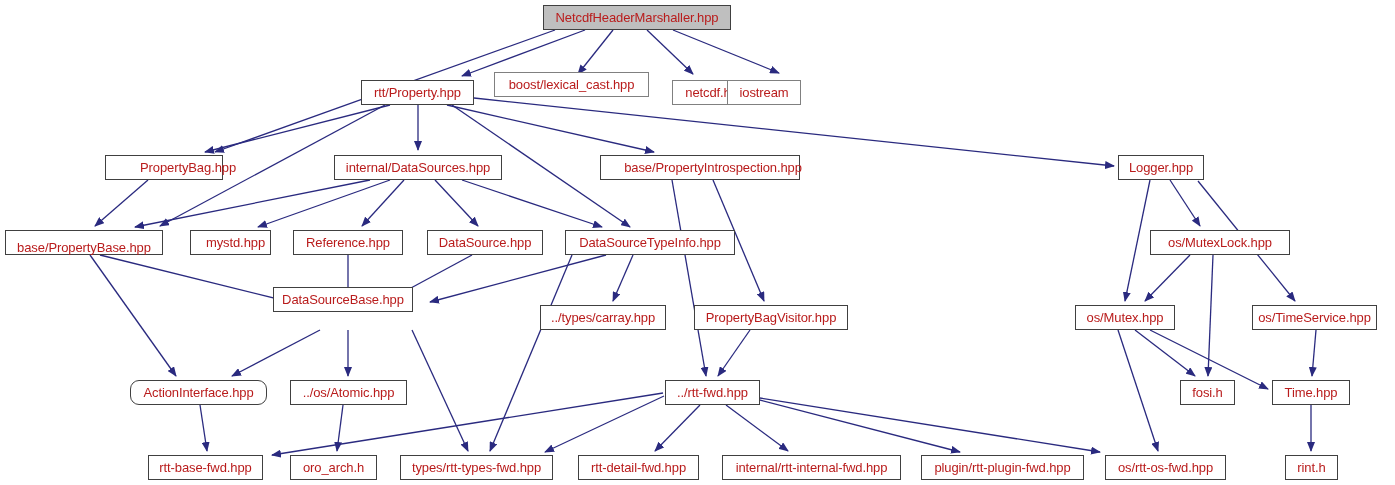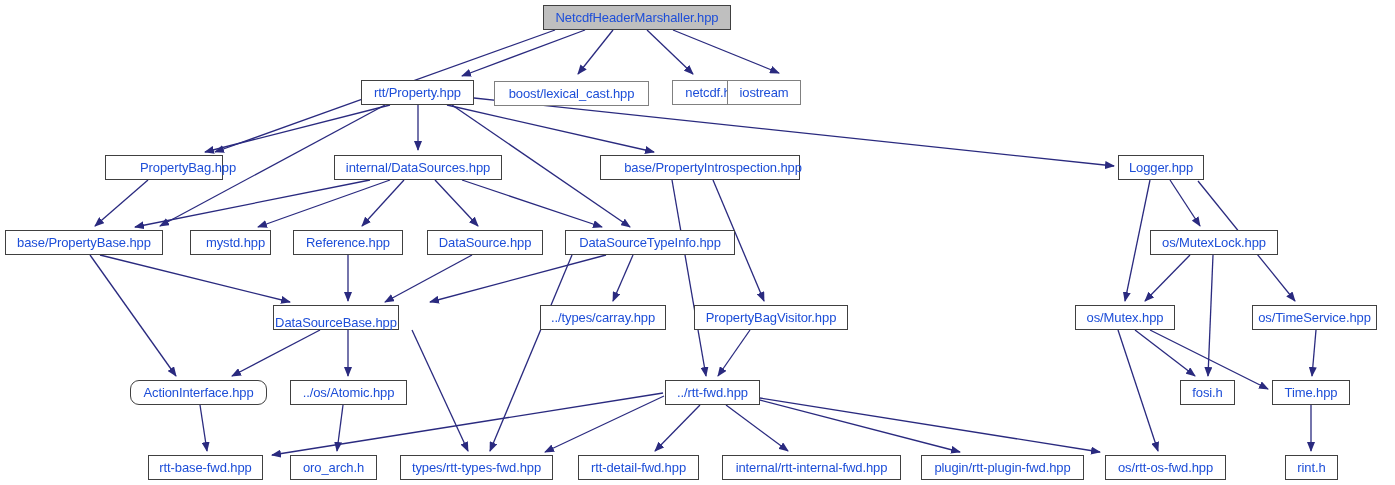--- a/index.html
+++ b/index.html
@@ -25,21 +25,21 @@
     position: absolute;
     box-sizing: border-box;
     display: flex;
     align-items: center;
     justify-content: center;
     height: 25px;
     background: #ffffff;
     border: 1px solid #808080;
     font-size: 13px;
     line-height: 1;
-    color: #1d4ed8;
+    color: #b91c1c;
     white-space: nowrap;
     letter-spacing: -0.1px;
   }
   .node.solid {
     border: 1px solid #404040;
   }
   .node.root {
     background: #bfbfbf;
     border: 1px solid #404040;
   }
@@ -108,60 +108,60 @@
         <path d="M 1311,405 L 1311,451" stroke="#2a2a7f" stroke-width="1.3" fill="none" marker-end="url(#arrowhead)"></path>
       </g>
   </svg>
   <div id="nodes">
       <div class="node root" style="left: 543px; top: 5px; width: 188px;">
         <span class="node-label">NetcdfHeaderMarshaller.hpp</span>
       </div>
       <div class="node solid" style="left: 361px; top: 80px; width: 113px;">
         <span class="node-label">rtt/Property.hpp</span>
       </div>
-      <div class="node weak" style="left: 494px; top: 81px; width: 155px;">
+      <div class="node weak" style="left: 494px; top: 72px; width: 155px;">
         <span class="node-label">boost/lexical_cast.hpp</span>
       </div>
       <div class="node weak" style="left: 672px; top: 80px; width: 72px;">
         <span class="node-label">netcdf.h</span>
       </div>
       <div class="node weak" style="left: 727px; top: 80px; width: 74px;">
         <span class="node-label">iostream</span>
       </div>
       <div class="node solid" style="left: 105px; top: 155px; width: 118px; padding-left: 48px;">
         <span class="node-label">PropertyBag.hpp</span>
       </div>
       <div class="node solid" style="left: 334px; top: 155px; width: 168px;">
         <span class="node-label">internal/DataSources.hpp</span>
       </div>
       <div class="node solid" style="left: 600px; top: 155px; width: 200px; padding-left: 26px;">
         <span class="node-label">base/PropertyIntrospection.hpp</span>
       </div>
       <div class="node solid" style="left: 1118px; top: 155px; width: 86px;">
         <span class="node-label">Logger.hpp</span>
       </div>
-      <div class="node solid" style="left: 5px; top: 230px; width: 158px;">
+      <div class="node solid" style="left: 5px; top: 230px; width: 158px; align-items: flex-end;">
         <span class="node-label">base/PropertyBase.hpp</span>
       </div>
       <div class="node solid" style="left: 190px; top: 230px; width: 81px; padding-left: 10px;">
         <span class="node-label">mystd.hpp</span>
       </div>
       <div class="node solid" style="left: 293px; top: 230px; width: 110px;">
         <span class="node-label">Reference.hpp</span>
       </div>
       <div class="node solid" style="left: 427px; top: 230px; width: 116px;">
         <span class="node-label">DataSource.hpp</span>
       </div>
       <div class="node solid" style="left: 565px; top: 230px; width: 170px;">
         <span class="node-label">DataSourceTypeInfo.hpp</span>
       </div>
-      <div class="node solid" style="left: 1150px; top: 230px; width: 128px;">
+      <div class="node solid" style="left: 1150px; top: 230px; width: 140px;">
         <span class="node-label">os/MutexLock.hpp</span>
       </div>
-      <div class="node solid" style="left: 273px; top: 305px; width: 126px; align-items: flex-end;">
+      <div class="node solid" style="left: 273px; top: 287px; width: 140px;">
         <span class="node-label">DataSourceBase.hpp</span>
       </div>
       <div class="node solid" style="left: 540px; top: 305px; width: 126px;">
         <span class="node-label">../types/carray.hpp</span>
       </div>
       <div class="node solid" style="left: 694px; top: 305px; width: 154px;">
         <span class="node-label">PropertyBagVisitor.hpp</span>
       </div>
       <div class="node solid" style="left: 1075px; top: 305px; width: 100px;">
         <span class="node-label">os/Mutex.hpp</span>

